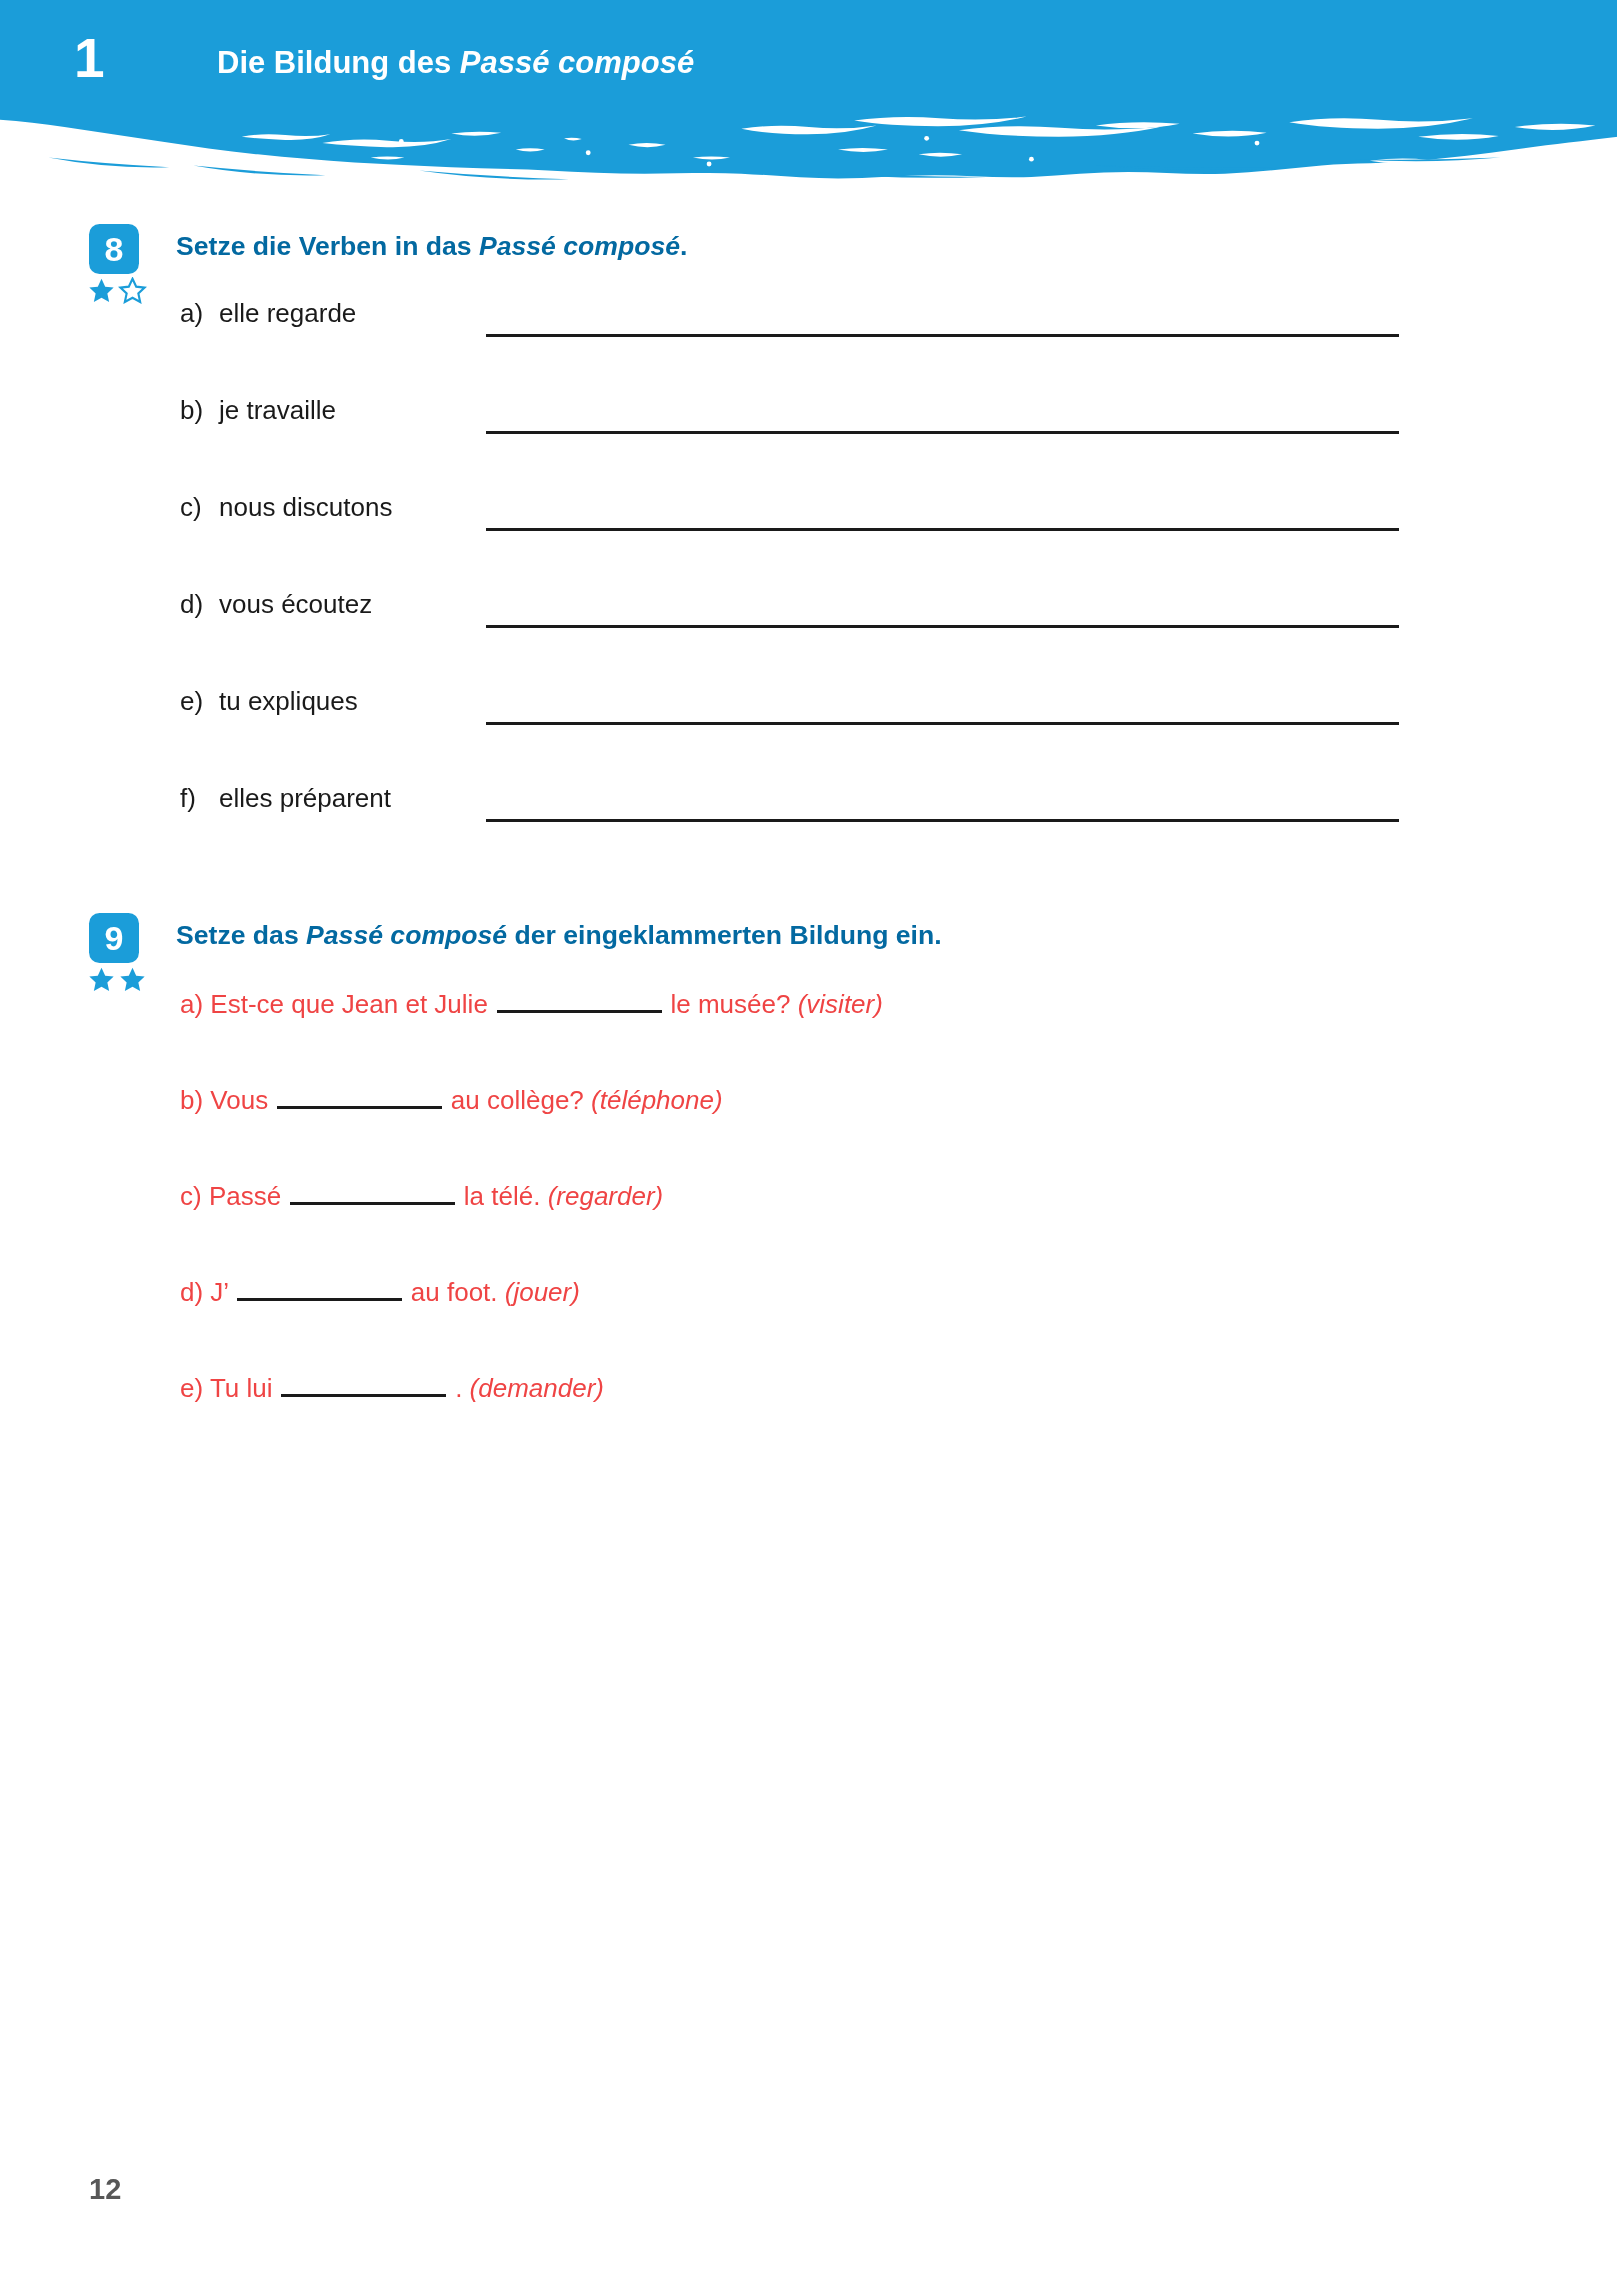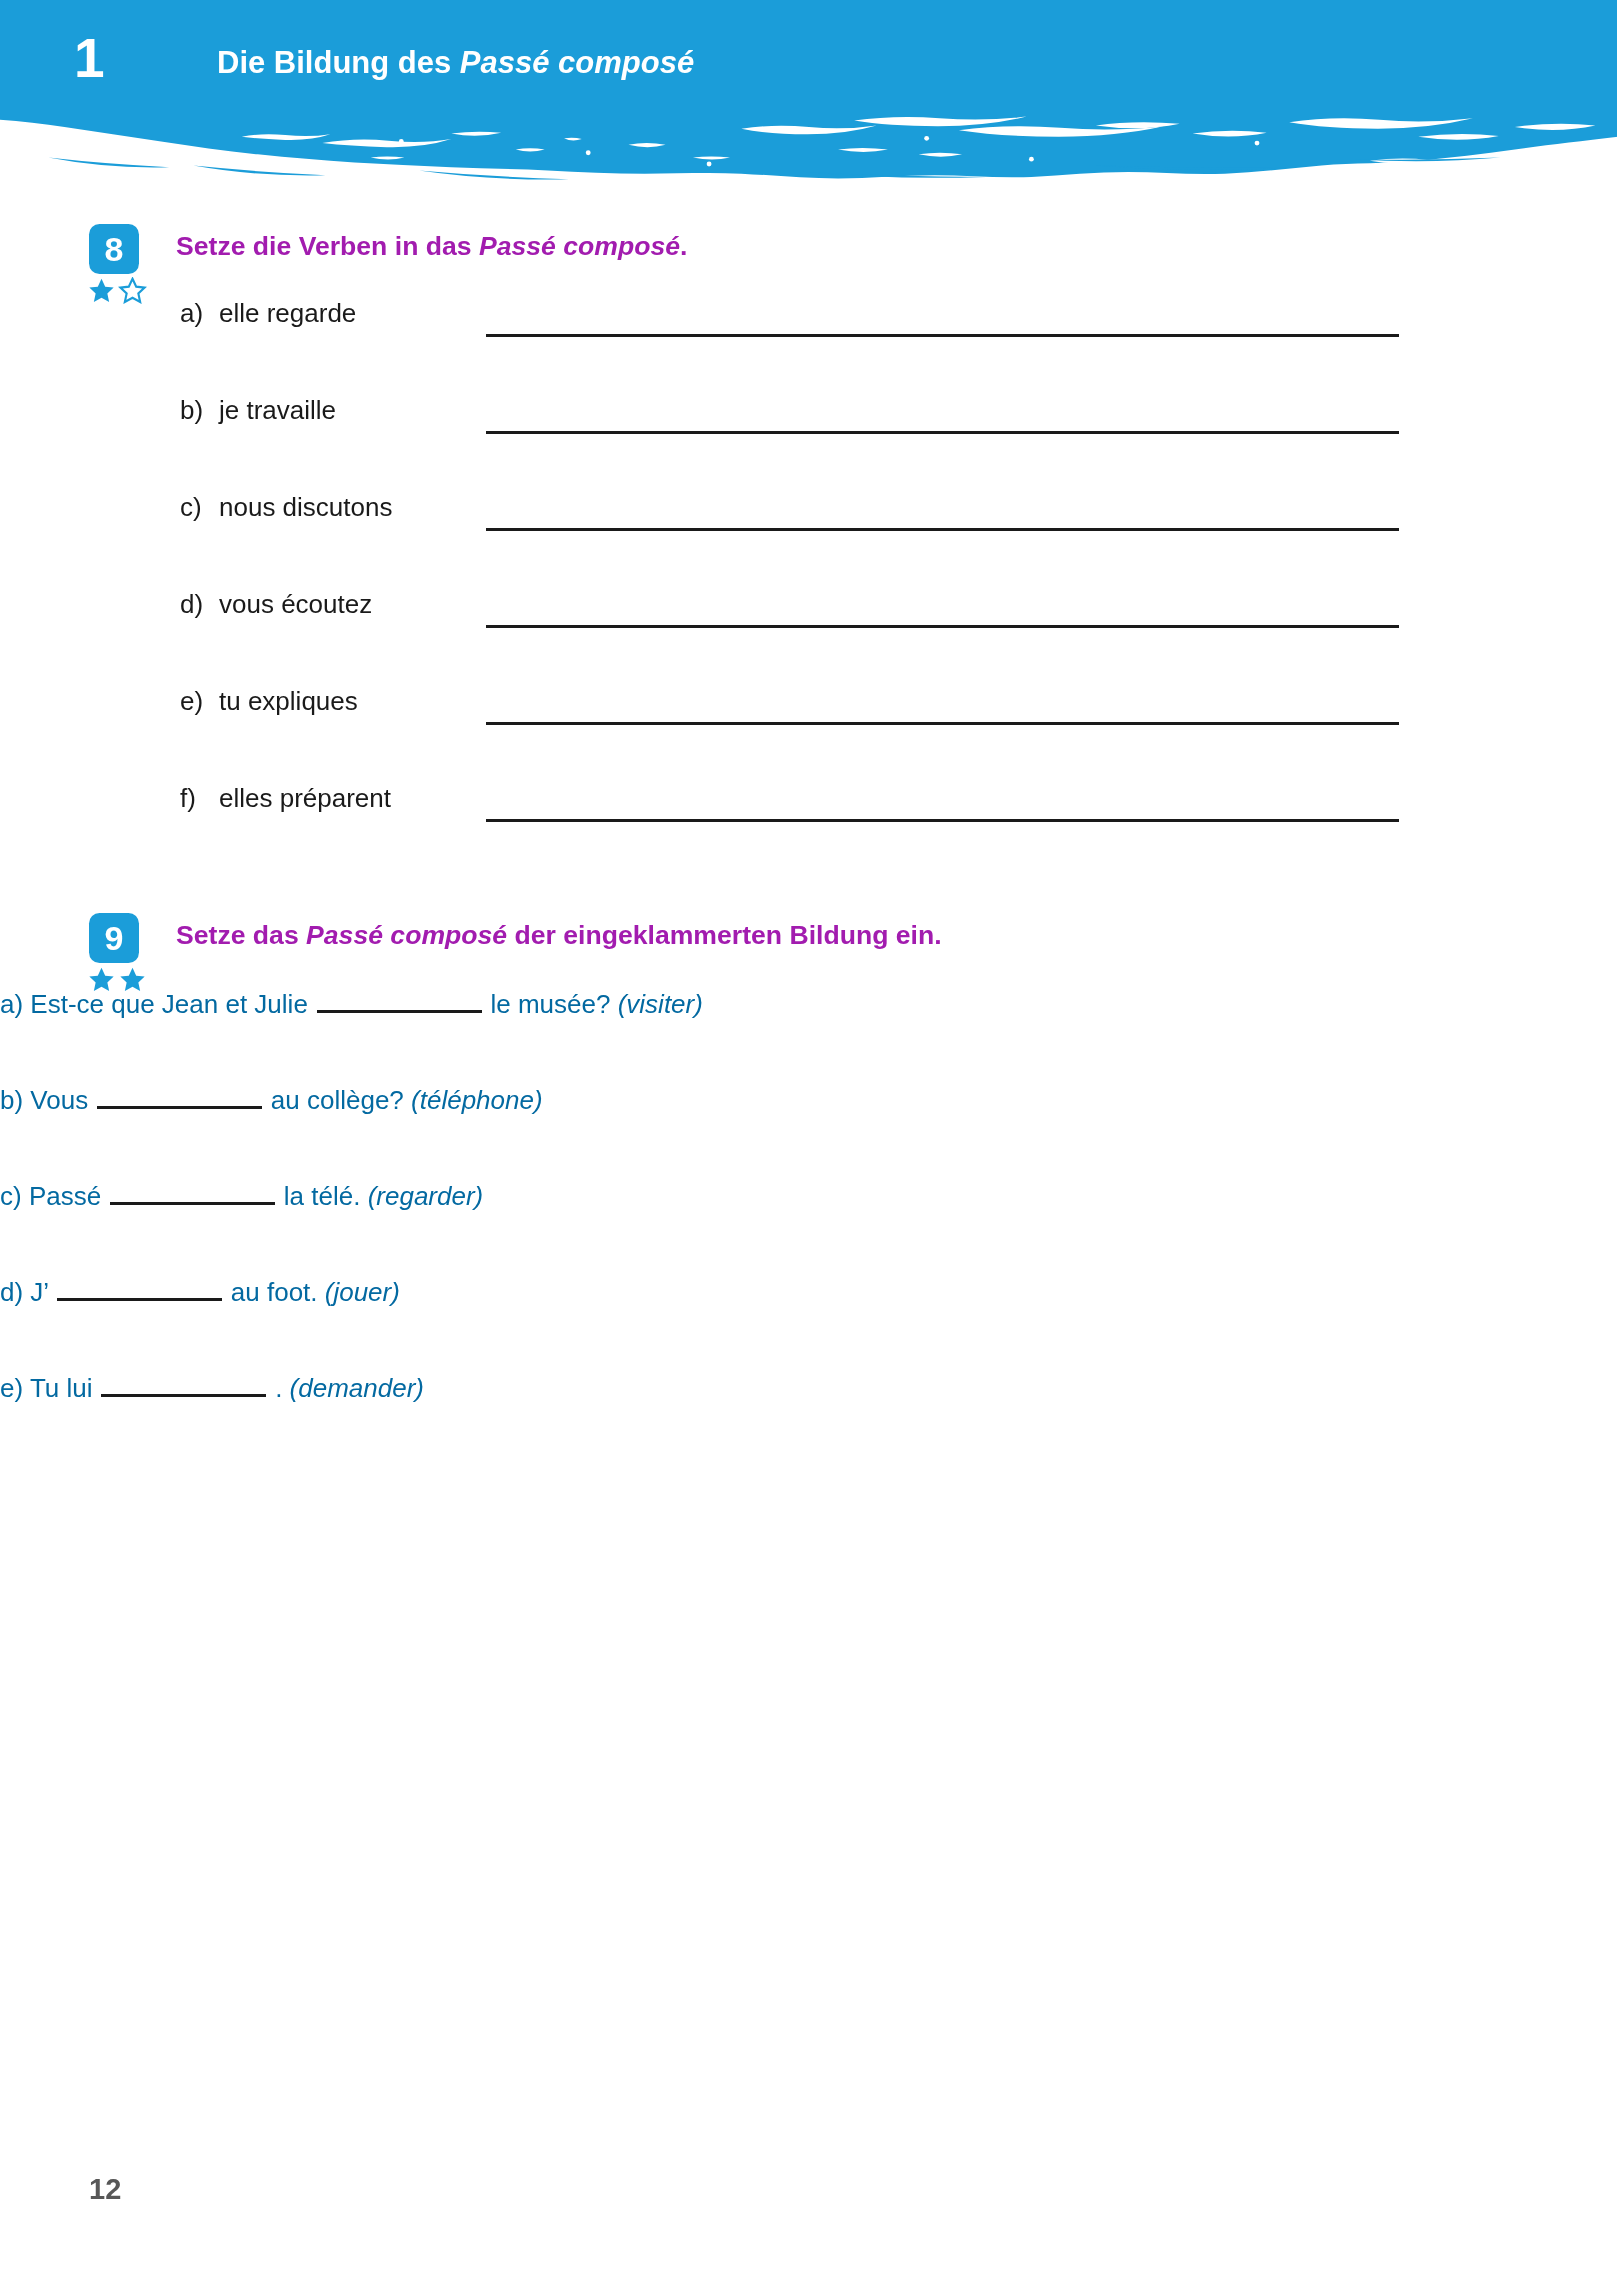--- a/index.html
+++ b/index.html
@@ -99,21 +99,21 @@
   }
   .ex-stars svg { display: block; }
 
   .ex-instruction {
     position: absolute;
     left: 176px;
     top: 6.4px;
     font-family: "Liberation Sans", sans-serif;
     font-weight: bold;
     font-size: 26.6px;
-    color: #a21caf;
+    color: #0369a1;
     line-height: 1.25;
     white-space: nowrap;
   }
   .ex-instruction .it { font-style: italic; }
 
   
   .q8-list {
     position: absolute;
     left: 0;
     top: 76px;
@@ -154,22 +154,23 @@
   
   .q9-list {
     position: absolute;
     left: 0;
     top: 76px;
     width: 1618px;
   }
   .q9-row {
     position: relative;
     height: 96px;
+    padding-left: 180px;
     font-size: 26px;
-    color: #0369a1;
+    color: #ef4444;
     font-family: "Liberation Sans", sans-serif;
     line-height: 1;
     white-space: nowrap;
   }
   .q9-row .seg { display: inline; }
   .q9-row .it { font-style: italic; }
   .q9-blank {
     display: inline-block;
     width: 165px;
     border-bottom: 3.2px solid #1a1a1a;

